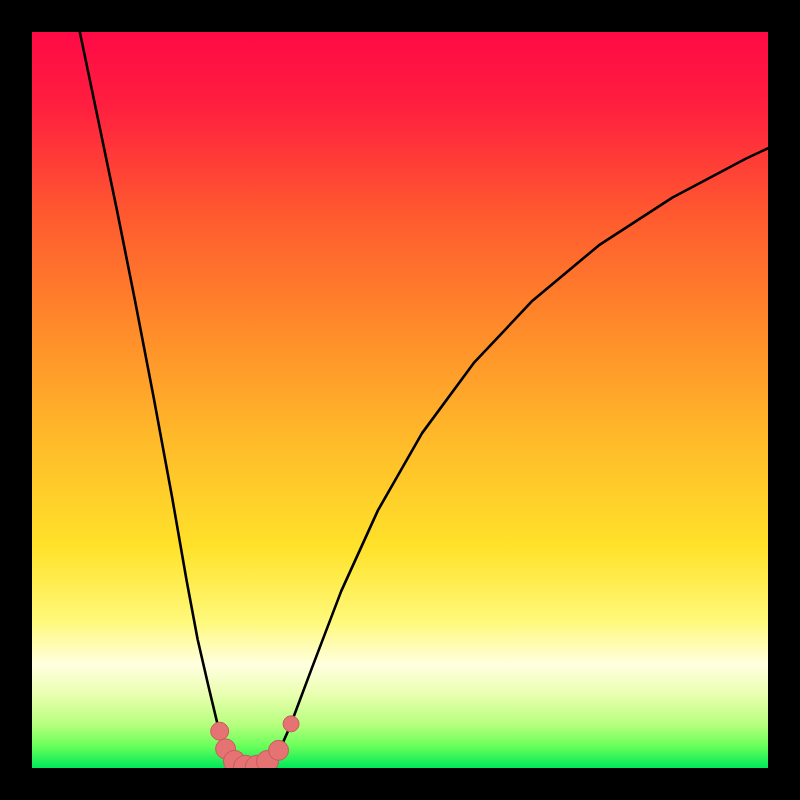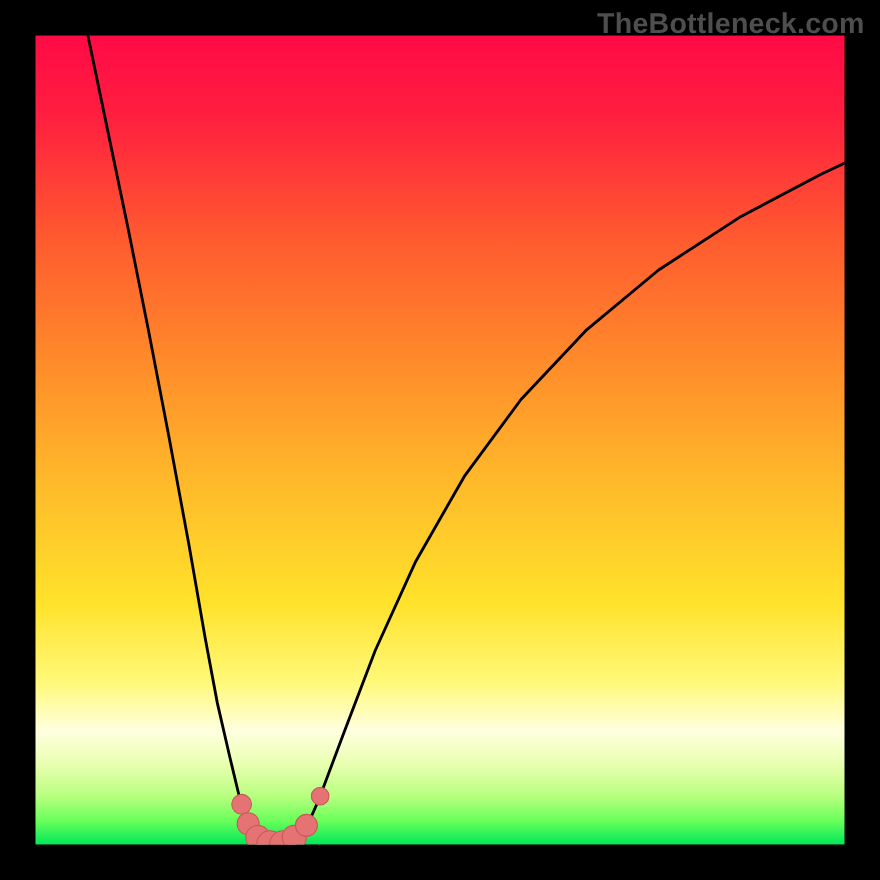--- a/index.html
+++ b/index.html
@@ -33,21 +33,20 @@
     font-weight: 600;
     letter-spacing: 0.2px;
     user-select: none;
   }
   svg { display: block; }
 </style>
 </head>
 <body>
 
 <div class="frame">
-  <div class="watermark">TheBottleneck.com</div>
 
   <div class="plot">
     <svg id="chart-svg" viewBox="0 0 736 736" width="736" height="736" preserveAspectRatio="none">
       <defs>
         <linearGradient id="bg-grad" x1="0" y1="0" x2="0" y2="1">
             <stop offset="0%" stop-color="#ff0a46"></stop>
             <stop offset="10%" stop-color="#ff1f3f"></stop>
             <stop offset="25%" stop-color="#ff5a2f"></stop>
             <stop offset="40%" stop-color="#ff8a2a"></stop>
             <stop offset="55.00000000000001%" stop-color="#ffb92a"></stop>

